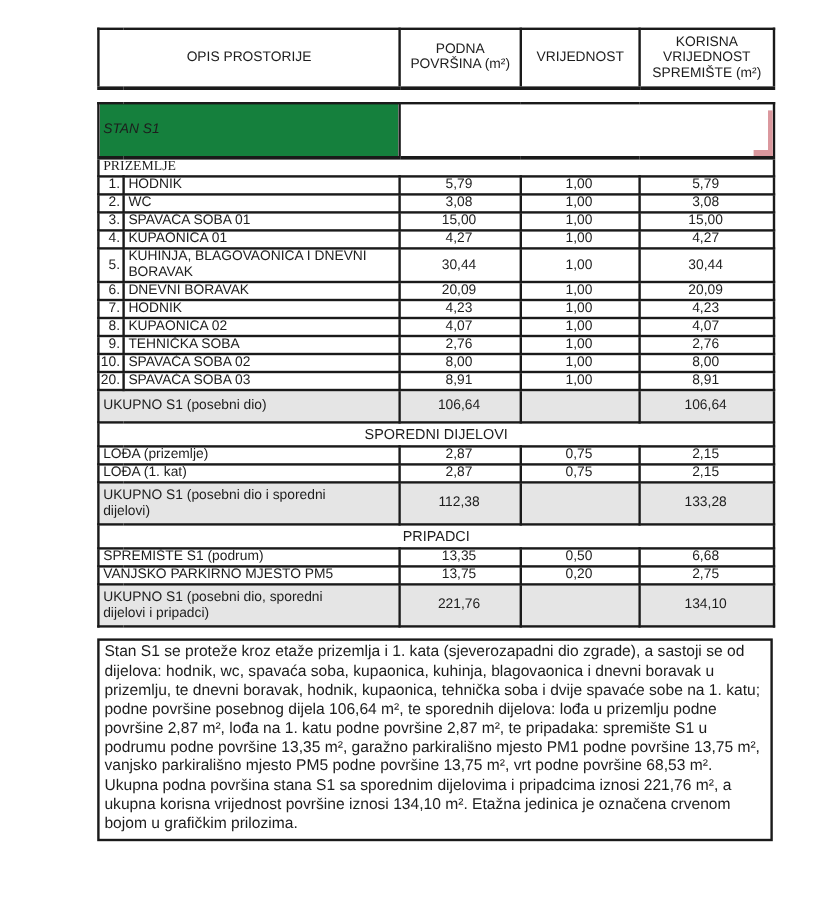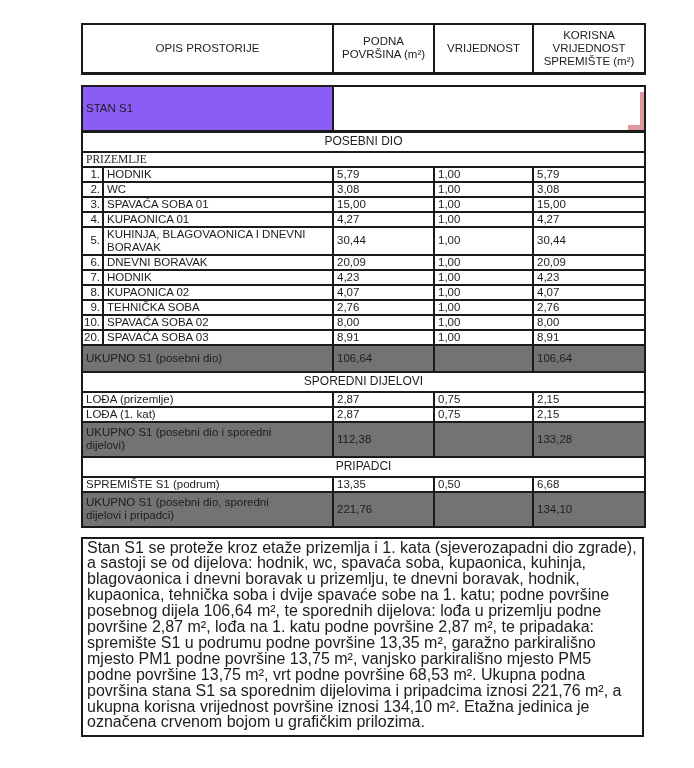--- a/index.html
+++ b/index.html
@@ -19,39 +19,39 @@
   .header-table th {
     text-align:center; vertical-align:middle; height:49px;
     border-bottom:3px solid #1a1a1a; padding:0 2px; font-size:11.5px;
   }
 
   
   .body-table { margin-top:10px; }
 
   .num  { text-align:right; padding-right:2px; padding-left:0; }
   .name { text-align:left; }
-  .val  { text-align:left; padding-right:5px; }
+  .val  { text-align:center; padding-right:5px; }
 
   .item-row td      { height:15px; vertical-align:middle; }
   .section-row td   { height:20px; text-align:center; vertical-align:middle; font-size:12px; }
   .subheader-row td { height:13px; vertical-align:middle;font-family:Liberation Serif, serif; }
 
-  .pink { background:#8b5cf6; }
-  .total-row td { background:#737373; height:27px; vertical-align:middle;margin-left:24px; }
+  .pink { background:#15803d;font-style:italic; }
+  .total-row td { background:#e5e5e5; height:27px; vertical-align:middle;margin-left:24px; }
   .total-row.two-line td { height:35px; }
   .total-row .name { padding-right:34px; }
 
   .stan-row td { height:46px; border-bottom:3px solid #1a1a1a; vertical-align:middle; }
   .stan-right { position:relative; }
   .pink-right-bar  { position:absolute; right:0; top:5px; bottom:0; width:4px; background:#db989e; }
   .pink-corner-mark{ position:absolute; right:0; bottom:0; width:16px; height:5px; background:#db989e; }
 
   .description {
     border:2px solid #1a1a1a; margin-top:9px; padding:1px 5px 5px 4px;
-    font-size:16px; line-height:15.9px; text-align:left;
+    font-size:13px; line-height:15.9px; text-align:left;
   }
 </style>
 </head>
 <body>
 
 <div class="sheet">
 
   <table class="header-table">
     <colgroup>
       <col style="width:21px">
@@ -79,23 +79,20 @@
         <col style="width:112px">
     </colgroup>
     <tbody>
         <tr class="stan-row">
           <td colspan="2" class="pink name">STAN S1</td>
           <td colspan="3" class="stan-right">
             <span class="pink-right-bar"></span>
             <span class="pink-corner-mark"></span>
           </td>
         </tr>
-        <tr class="section-row">
-          <td colspan="5">POSEBNI DIO</td>
-        </tr>
         <tr class="subheader-row">
           <td colspan="5" class="name">PRIZEMLJE</td>
         </tr>
         <tr class="item-row">
           <td class="num">1.</td>
           <td class="name">HODNIK</td>
           <td class="val">5,79</td>
           <td class="val">1,00</td>
           <td class="val">5,79</td>
         </tr>
@@ -198,20 +195,26 @@
         </tr>
         <tr class="section-row">
           <td colspan="5">PRIPADCI</td>
         </tr>
         <tr class="item-row">
           <td colspan="2" class="name">SPREMIŠTE S1 (podrum)</td>
           <td class="val">13,35</td>
           <td class="val">0,50</td>
           <td class="val">6,68</td>
         </tr>
+        <tr class="item-row">
+          <td colspan="2" class="name">VANJSKO PARKIRNO MJESTO PM5</td>
+          <td class="val">13,75</td>
+          <td class="val">0,20</td>
+          <td class="val">2,75</td>
+        </tr>
         <tr class="total-row two-line">
           <td colspan="2" class="name">UKUPNO S1 (posebni dio, sporedni dijelovi i pripadci)</td>
           <td class="val">221,76</td>
           <td class="val"></td>
           <td class="val">134,10</td>
         </tr>
       </tbody>
   </table>
 
   <div class="description">Stan S1 se proteže kroz etaže prizemlja i 1. kata (sjeverozapadni dio zgrade), a sastoji se od dijelova: hodnik, wc, spavaća soba, kupaonica, kuhinja, blagovaonica i dnevni boravak u prizemlju, te dnevni boravak, hodnik, kupaonica, tehnička soba i dvije spavaće sobe na 1. katu; podne površine posebnog dijela 106,64 m², te sporednih dijelova: lođa u prizemlju podne površine 2,87 m², lođa na 1. katu podne površine 2,87 m², te pripadaka: spremište S1 u podrumu podne površine 13,35 m², garažno parkirališno mjesto PM1 podne površine 13,75 m², vanjsko parkirališno mjesto PM5 podne površine 13,75 m², vrt podne površine 68,53 m². Ukupna podna površina stana S1 sa sporednim dijelovima i pripadcima iznosi 221,76 m², a ukupna korisna vrijednost površine iznosi 134,10 m². Etažna jedinica je označena crvenom bojom u grafičkim prilozima.</div>

